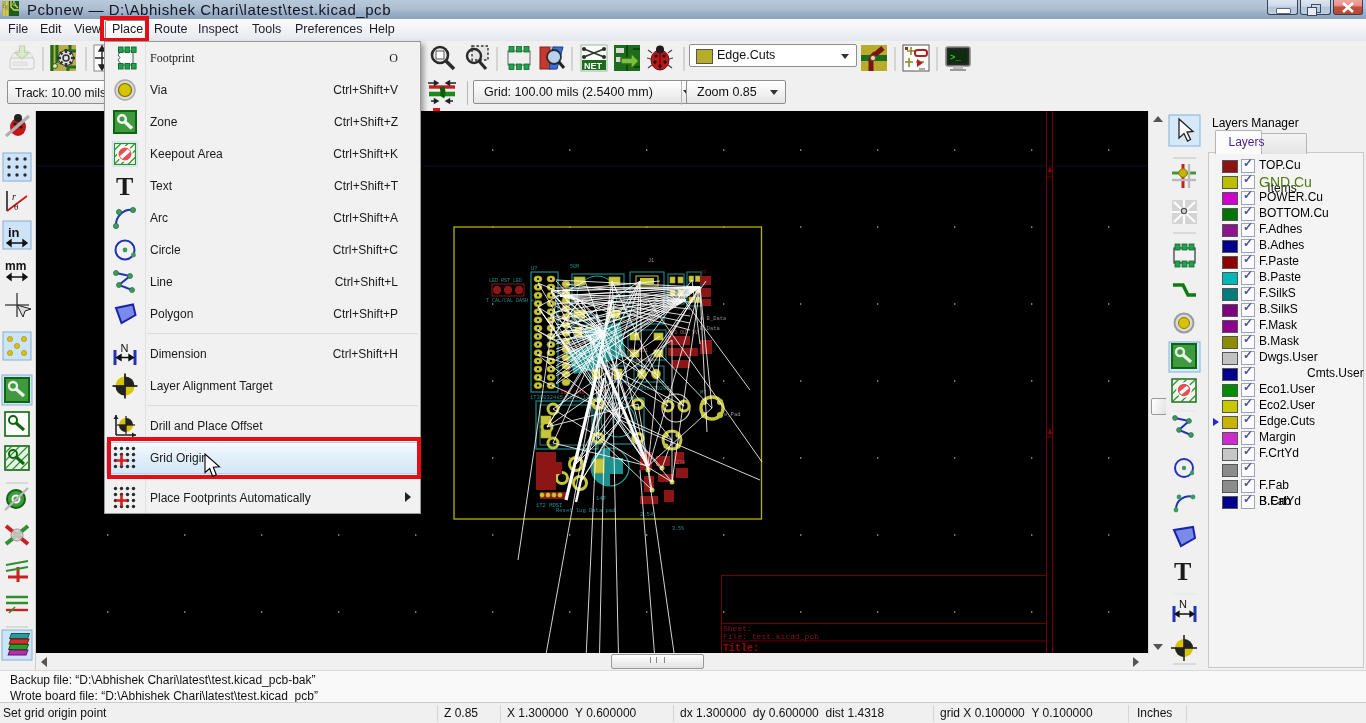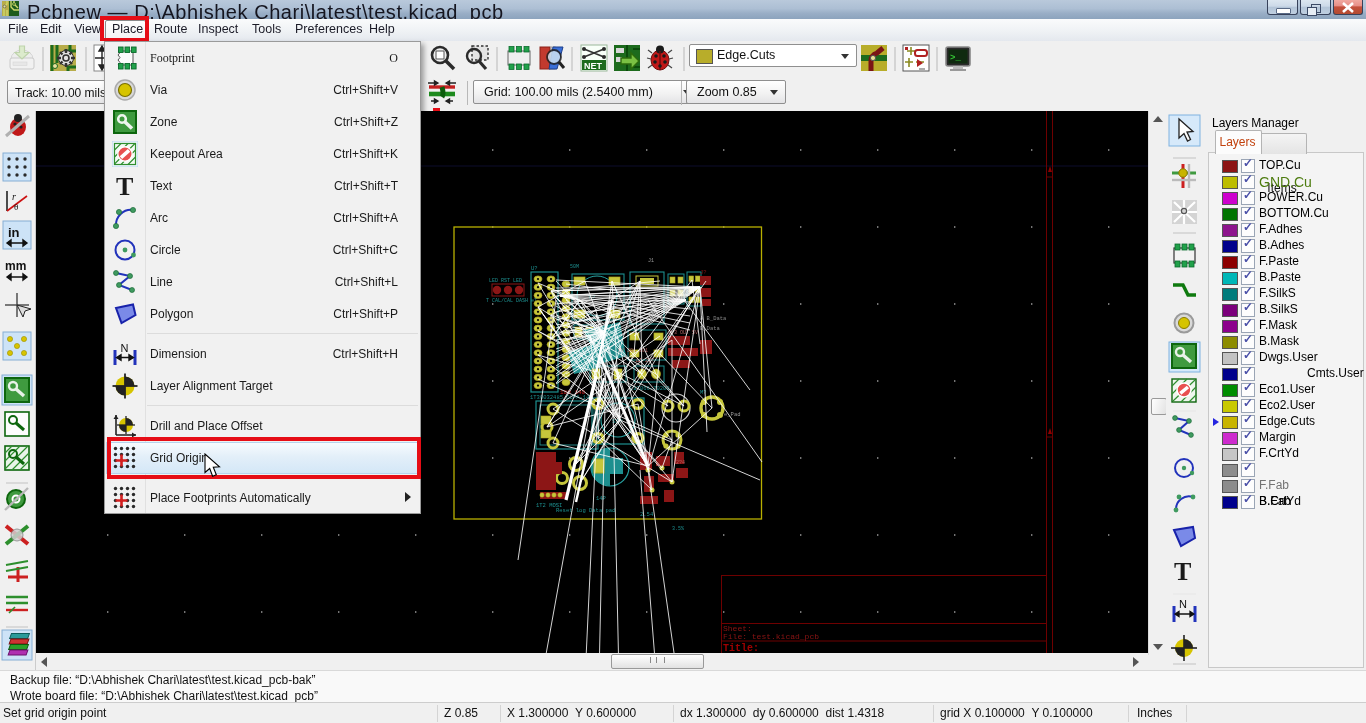--- a/index.html
+++ b/index.html
@@ -3,21 +3,21 @@
 <meta charset="utf-8">
 <style>
   html,body{margin:0;padding:0;width:1366px;height:723px;overflow:hidden;
     font-family:"Liberation Sans",sans-serif;background:#f0f0f0;}
   .abs{position:absolute;}
   #root{position:absolute;left:0;top:0;width:1366px;height:723px;}
   
   #titlebar{left:0;top:0;width:1366px;height:19px;
     background:linear-gradient(#b9c9db 0%,#adbfd4 45%,#99aec6 70%,#8ca3bd 100%);
     border-bottom:1px solid #7d8fa5;}
-  #title-text{left:27px;top:1px;font-size:20px;letter-spacing:0.55px;color:#15151f;}
+  #title-text{left:27px;top:1px;font-size:15px;letter-spacing:0.55px;color:#15151f;}
   .winbtn{top:0;height:15px;border:1px solid #37415a;border-top:none;
     border-radius:0 0 3px 3px;box-sizing:border-box;}
   
   #menubar{left:0;top:19px;width:1366px;height:22px;
     background:linear-gradient(#fafbfc, #eef1f4 60%, #e4e8ee);
     border-bottom:1px solid #cfd4da;}
   .mitem{position:absolute;top:22px;font-size:12.5px;color:#1c1c28;}
   
   #toolbar1{left:0;top:41px;width:1366px;height:36px;background:#f0f0f0;}
   #toolbar2{left:0;top:77px;width:1366px;height:34px;background:#f0f0f0;}
@@ -780,21 +780,21 @@
         <line x1="2" y1="550" x2="25" y2="550" stroke="#c2c2c2"></line>
       </g>
     </svg>
   </div>
   <div id="layerspanel" class="abs">
     <div class="abs" style="left:8px;top:5px;font-size:12px;color:#000;">Layers Manager</div>
     <div class="abs" style="left:4px;top:41px;width:154px;height:514px;background:#f4f4f4;border:1px solid #c8c8c8;"></div>
     <div class="abs" style="left:55px;top:22px;width:46px;height:20px;background:linear-gradient(#f4f4f4,#e4e4e4);border:1px solid #b4b4b4;border-bottom:none;border-radius:2px 2px 0 0;"></div>
     <div class="abs" style="left:55px;top:26px;width:46px;font-size:12px;text-align:center;color:#111;margin-top:44px;">Items</div>
     <div class="abs" style="left:11px;top:19px;width:45px;height:23px;background:#fcfcfc;border:1px solid #b4b4b4;border-bottom:none;border-radius:2px 2px 0 0;"></div>
-    <div class="abs" style="left:11px;top:24px;width:45px;font-size:12px;text-align:center;color:#c2410c;">Layers</div>
+    <div class="abs" style="left:20px;top:24px;width:45px;font-size:12px;text-align:center;color:#4c1d95;">Layers</div>
     <div id="layerrows">
     <div class="abs" style="left:18px;top:49px;width:14px;height:11px;background:#8c1414;border:1px solid #555;"></div>
         <div class="abs" style="left:37px;top:48px;width:12px;height:12px;background:#fdfdfd;border:1px solid #9aa5b5;"></div>
         <div class="abs" style="left:37px;top:45px;width:14px;height:14px;font-size:12px;color:#4a50a8;font-weight:bold;text-align:center;line-height:14px;">✓</div>
         <div class="abs" style="left:55px;top:47px;font-size:12px;color:#000;">TOP.Cu</div>
     <div class="abs" style="left:18px;top:65px;width:14px;height:11px;background:#bdbd00;border:1px solid #555;"></div>
         <div class="abs" style="left:37px;top:64px;width:12px;height:12px;background:#fdfdfd;border:1px solid #9aa5b5;"></div>
         <div class="abs" style="left:37px;top:61px;width:14px;height:14px;font-size:12px;color:#4a50a8;font-weight:bold;text-align:center;line-height:14px;">✓</div>
         <div class="abs" style="left:55px;top:63px;font-size:14px;color:#4d7c0f;">GND.Cu</div>
     <div class="abs" style="left:18px;top:81px;width:14px;height:11px;background:#cd00cd;border:1px solid #555;"></div>
@@ -866,21 +866,21 @@
         <div class="abs" style="left:37px;top:336px;width:12px;height:12px;background:#fdfdfd;border:1px solid #9aa5b5;"></div>
         <div class="abs" style="left:37px;top:333px;width:14px;height:14px;font-size:12px;color:#4a50a8;font-weight:bold;text-align:center;line-height:14px;">✓</div>
         <div class="abs" style="left:55px;top:335px;font-size:12px;color:#000;">F.CrtYd</div>
     <div class="abs" style="left:18px;top:353px;width:14px;height:11px;background:#8c8c8c;border:1px solid #555;"></div>
         <div class="abs" style="left:37px;top:352px;width:12px;height:12px;background:#fdfdfd;border:1px solid #9aa5b5;"></div>
         <div class="abs" style="left:37px;top:349px;width:14px;height:14px;font-size:12px;color:#4a50a8;font-weight:bold;text-align:center;line-height:14px;">✓</div>
         <div class="abs" style="left:55px;top:351px;font-size:12px;color:#000;margin-top:32px;">B.CrtYd</div>
     <div class="abs" style="left:18px;top:369px;width:14px;height:11px;background:#8c8c8c;border:1px solid #555;"></div>
         <div class="abs" style="left:37px;top:368px;width:12px;height:12px;background:#fdfdfd;border:1px solid #9aa5b5;"></div>
         <div class="abs" style="left:37px;top:365px;width:14px;height:14px;font-size:12px;color:#4a50a8;font-weight:bold;text-align:center;line-height:14px;">✓</div>
-        <div class="abs" style="left:55px;top:367px;font-size:12px;color:#737373;">F.Fab</div>
+        <div class="abs" style="left:55px;top:367px;font-size:12px;color:#000000;">F.Fab</div>
     <div class="abs" style="left:18px;top:385px;width:14px;height:11px;background:#00008c;border:1px solid #555;"></div>
         <div class="abs" style="left:37px;top:384px;width:12px;height:12px;background:#fdfdfd;border:1px solid #9aa5b5;"></div>
         <div class="abs" style="left:37px;top:381px;width:14px;height:14px;font-size:12px;color:#4a50a8;font-weight:bold;text-align:center;line-height:14px;">✓</div>
         <div class="abs" style="left:55px;top:383px;font-size:12px;color:#000;">B.Fab</div>
     </div>
   </div>
 
   <div id="messages" class="abs">
     <div class="abs" style="left:10px;top:2px;">Backup file: “D:\Abhishek Chari\latest\test.kicad_pcb-bak”</div>
     <div class="abs" style="left:10px;top:18px;">Wrote board file: “D:\Abhishek Chari\latest\test.kicad_pcb”</div>

